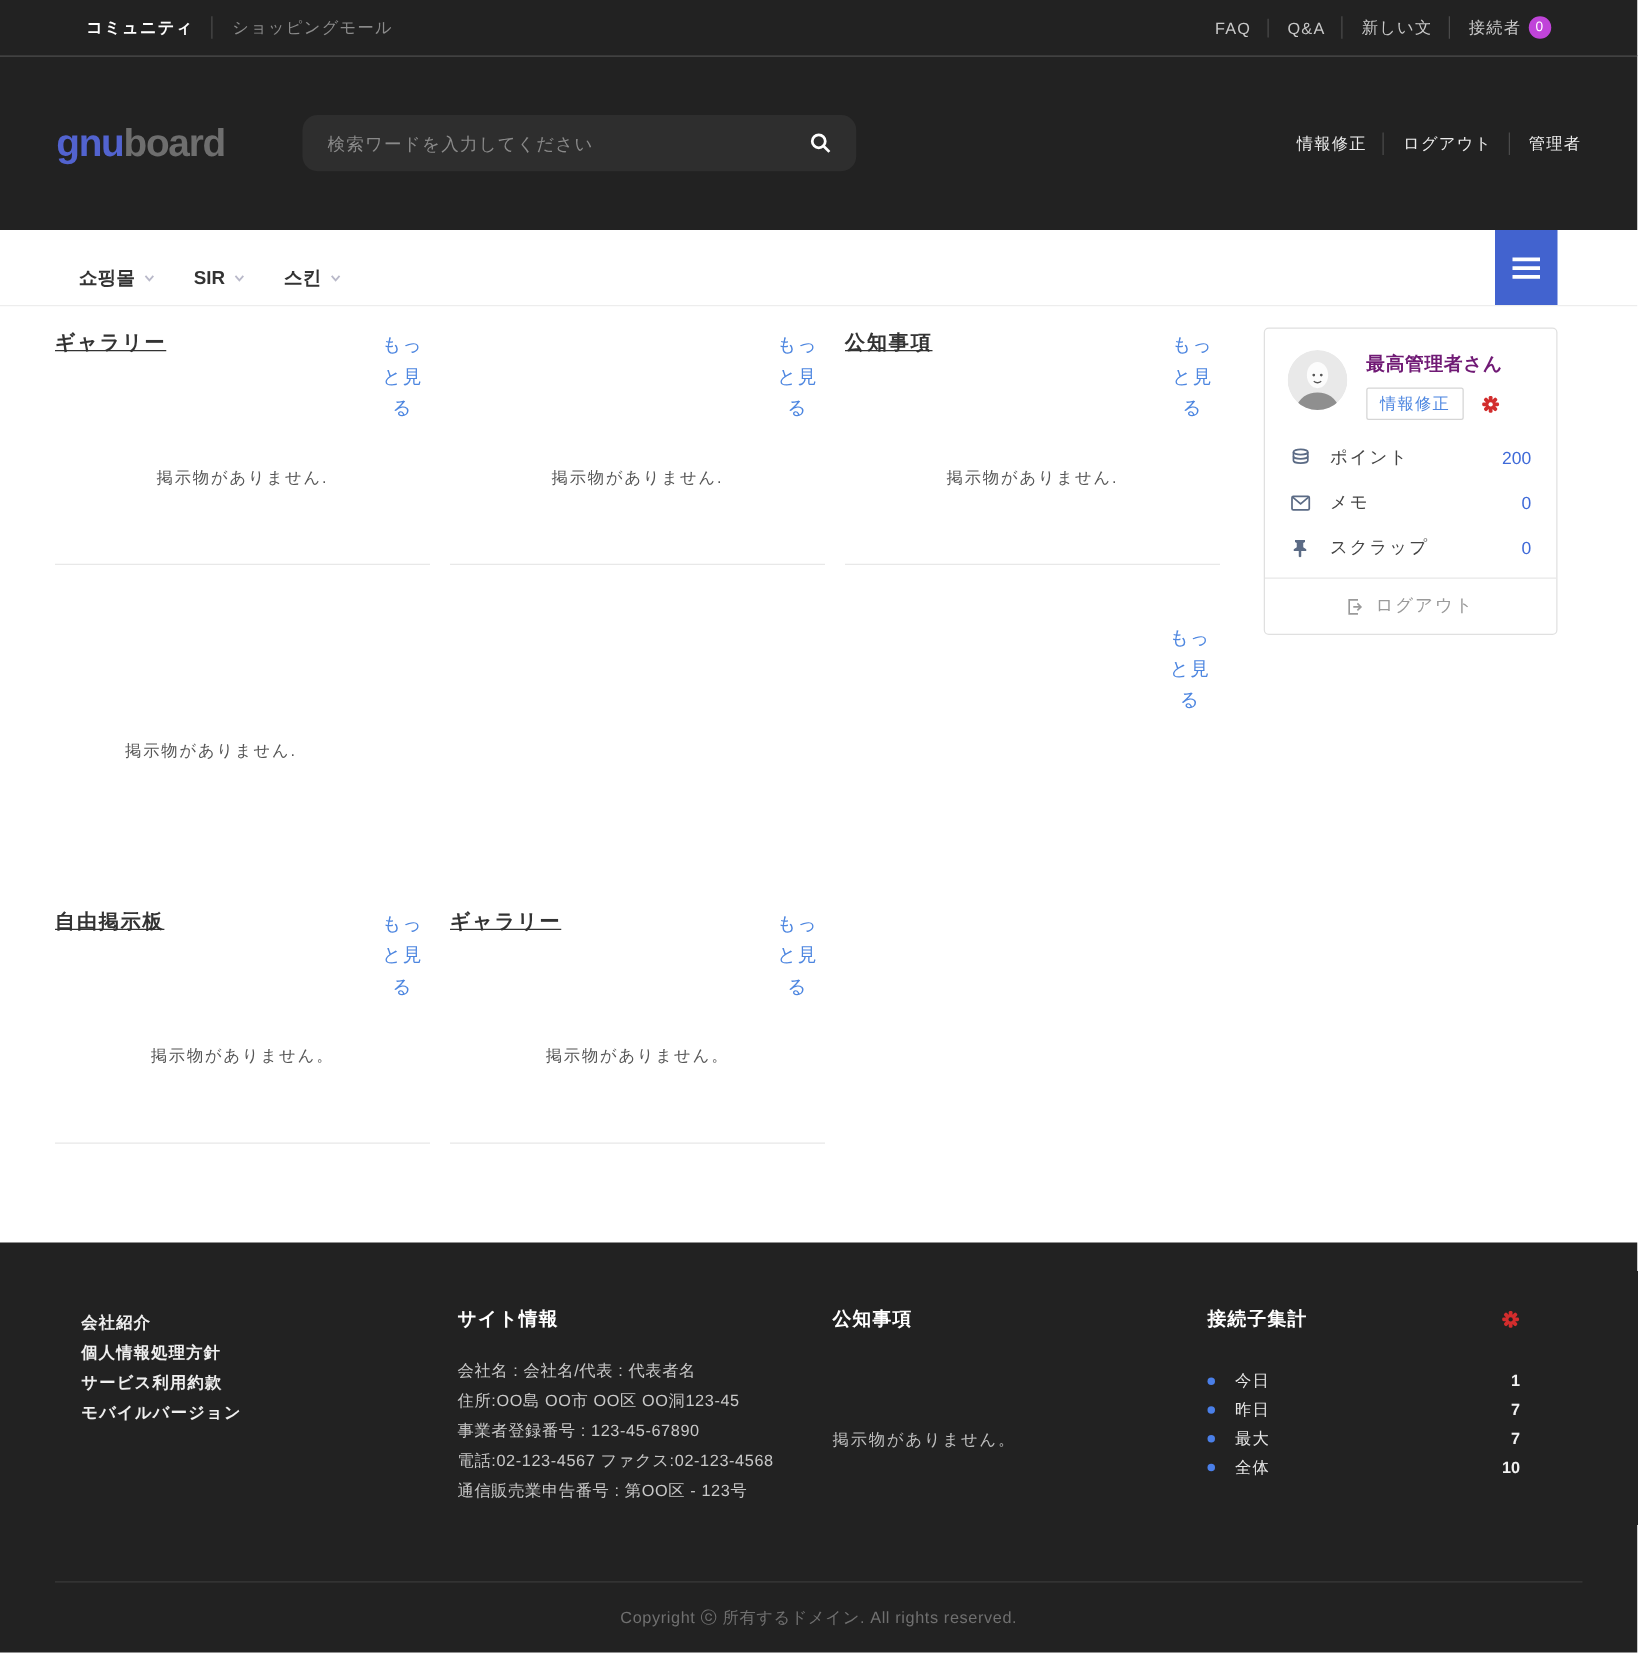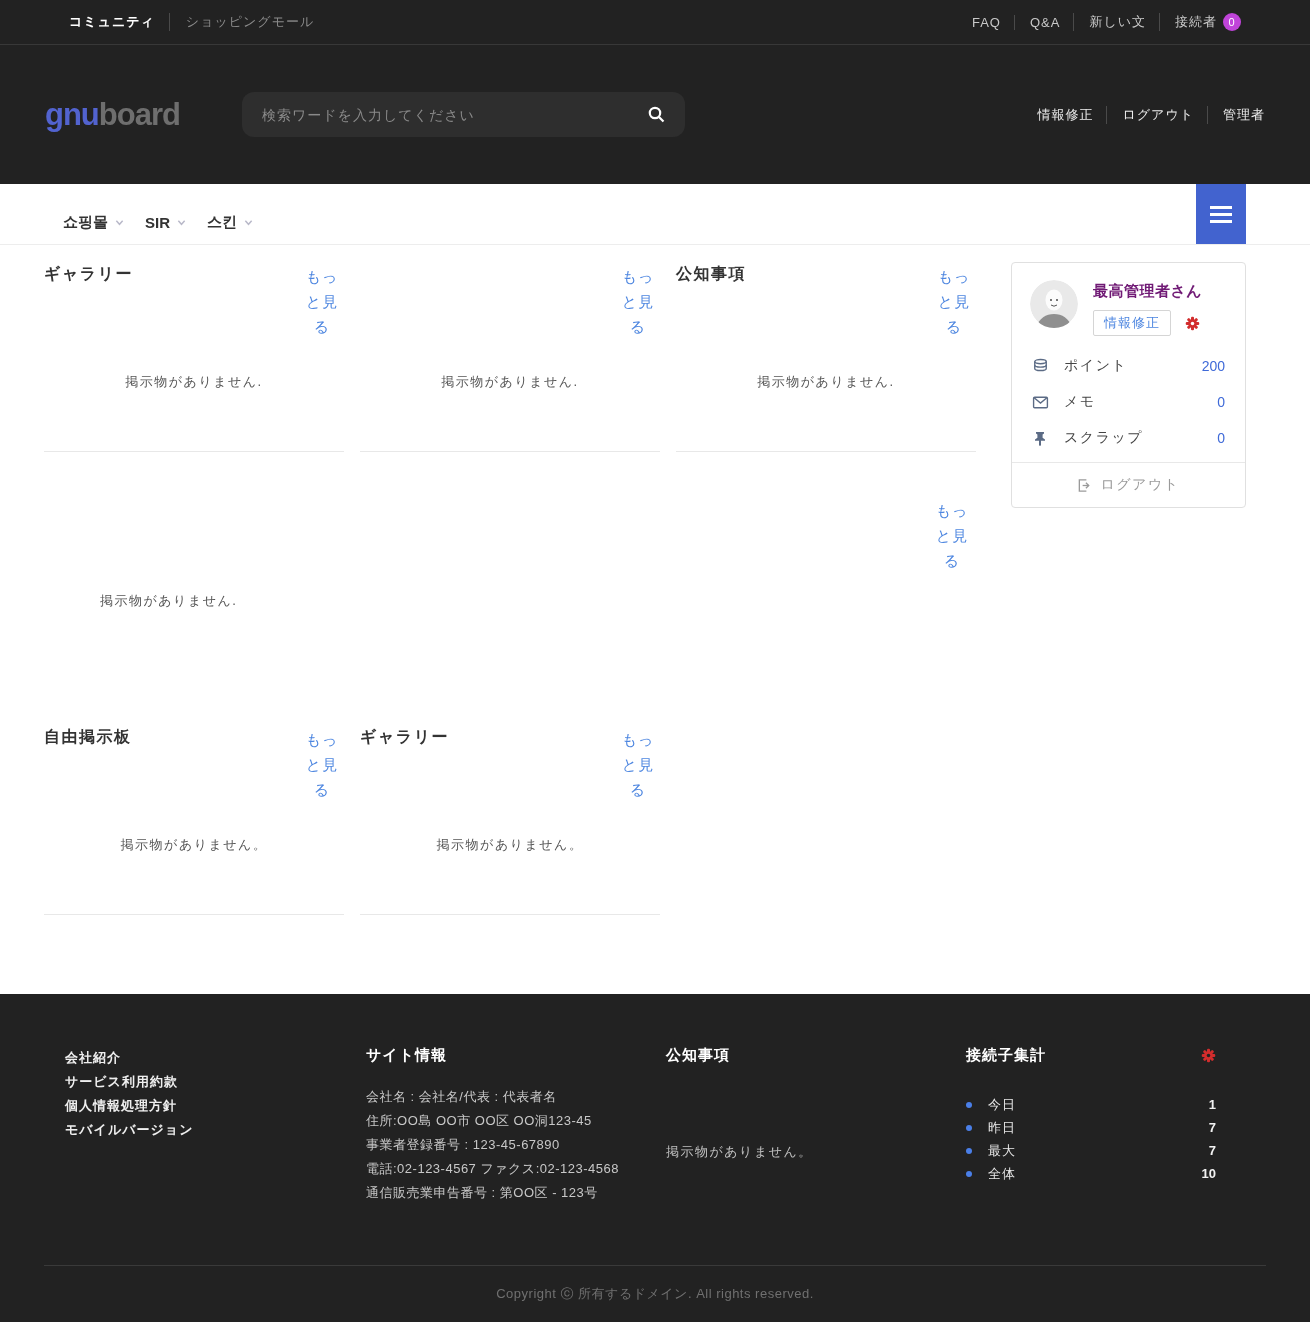--- a/index.html
+++ b/index.html
@@ -42,37 +42,37 @@
   }
   .searchbox input::placeholder { color:#8a8a8a; }
   .search-btn { background:none; border:none; cursor:pointer; color:#fff; display:flex; align-items:center; }
   .header-right { margin-left:auto; display:flex; align-items:center; font-size:13px; color:#ececec; }
   .header-right .hlink { cursor:pointer; letter-spacing:1px; }
   .header-right .hlink:not(:first-child){ margin-left:13px; padding-left:15px; border-left:1px solid #4a4a4a; }
 
   
   .navbar { height:61px; background:#fff; border-bottom:1px solid #ededed; position:relative; }
   .nav-inner { width:1202px; margin-left:44px; height:100%; display:flex; align-items:center; }
-  .nav-items { display:flex; align-items:center; gap:21px; padding-left:19px;margin-top:16px; }
+  .nav-items { display:flex; align-items:center; gap:31px; padding-left:19px;margin-top:16px; }
   .nav-item { display:flex; align-items:center; gap:7px; font-size:15px; font-weight:bold; color:#333; cursor:pointer; }
   .chev { width:9px; height:9px; display:inline-block; }
   .hamburger {
     position:absolute; right:64px; top:0; width:50px; height:60px; background:#4263cf; border:none;
     cursor:pointer; display:flex; flex-direction:column; justify-content:center; align-items:center; gap:4px;
   }
   .hamburger span { display:block; width:22px; height:3px; background:#fff; }
 
   
   .main { background:#fff; height:749px; }
   .main-inner { width:1202px; margin-left:44px; padding-top:17px; display:flex; gap:35px; }
   .content-col { width:932px; }
   .wrow1, .wrow3 { display:flex; gap:16px; }
   .widget { width:300px; height:190px; display:flex; flex-direction:column; border-bottom:1px solid #e8e8e8; }
   .w-head { height:50px; display:flex; justify-content:space-between; padding-top:2px; }
-  .w-title { font-size:16px; font-weight:bold; color:#333; }
+  .w-title { font-size:16px; font-weight:bold; color:#333;text-decoration:underline; }
   .more-link {
     width:44px; text-align:center; font-size:15px; color:#4d86e0; line-height:25px; cursor:pointer;
     letter-spacing:1px; flex-shrink:0;
   }
   .w-body { flex:1; display:flex; align-items:center; justify-content:center; }
   .empty-text { font-size:13px; color:#555; }
   .wrow2 { height:255px; position:relative; }
   .wrow2 .more-link { position:absolute; right:2px; top:46px; }
   .wrow2 .empty-text { position:absolute; left:56px; top:140px; }
   .wrow3 { margin-top:18px; }
@@ -327,22 +327,22 @@
         </div>
       </div>
     </div>
   </div>
 </div>
 
 <div class="footer">
   <div class="footer-main">
     <div class="f-col1">
       <div class="f-link cjk">会社紹介</div>
+      <div class="f-link cjk">個人情報処理方針</div>
       <div class="f-link cjk">サービス利用約款</div>
-      <div class="f-link cjk">個人情報処理方針</div>
       <div class="f-link cjk">モバイルバージョン</div>
     </div>
     <div class="f-col2">
       <div class="f-title cjk">サイト情報</div>
       <div class="f-info">
         <div>会社名 : 会社名/代表 : 代表者名</div>
         <div>住所:OO島 OO市 OO区 OO洞123-45</div>
         <div>事業者登録番号 : 123-45-67890</div>
         <div>電話:02-123-4567 ファクス:02-123-4568</div>
         <div>通信販売業申告番号 : 第OO区 - 123号</div>

